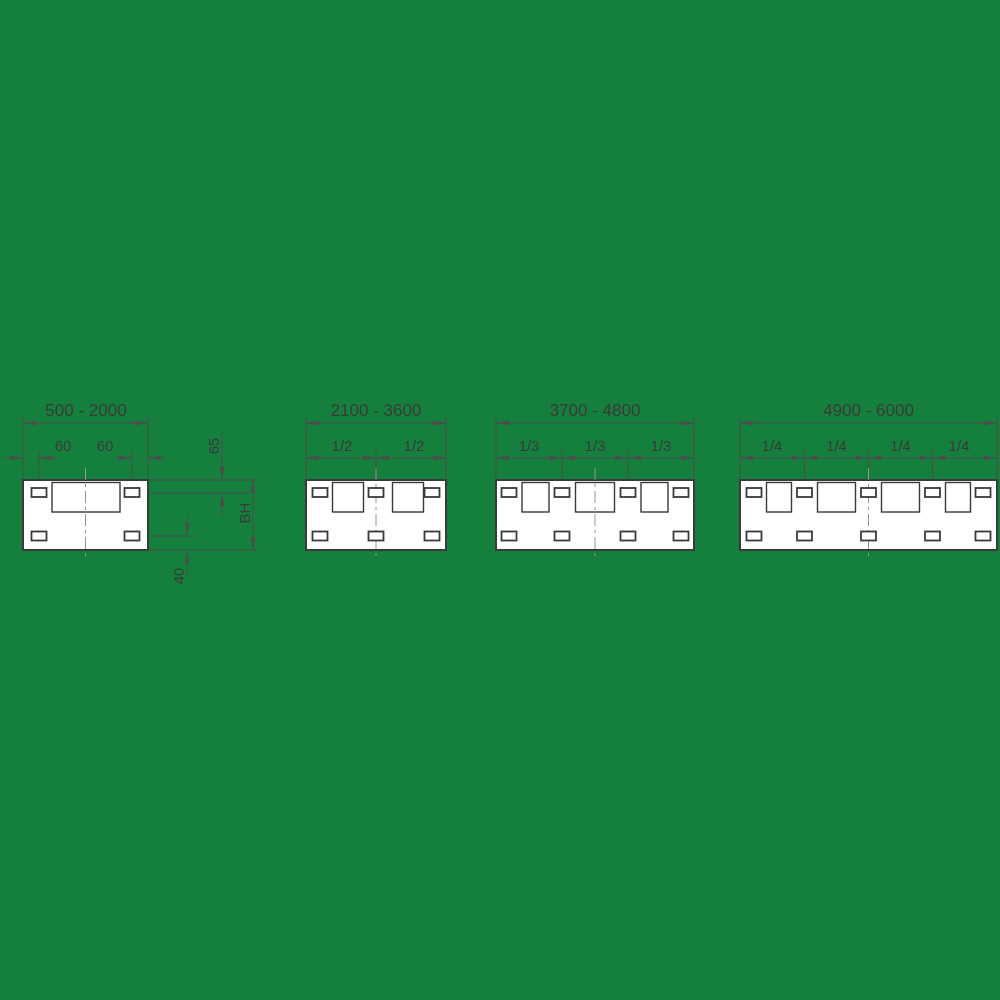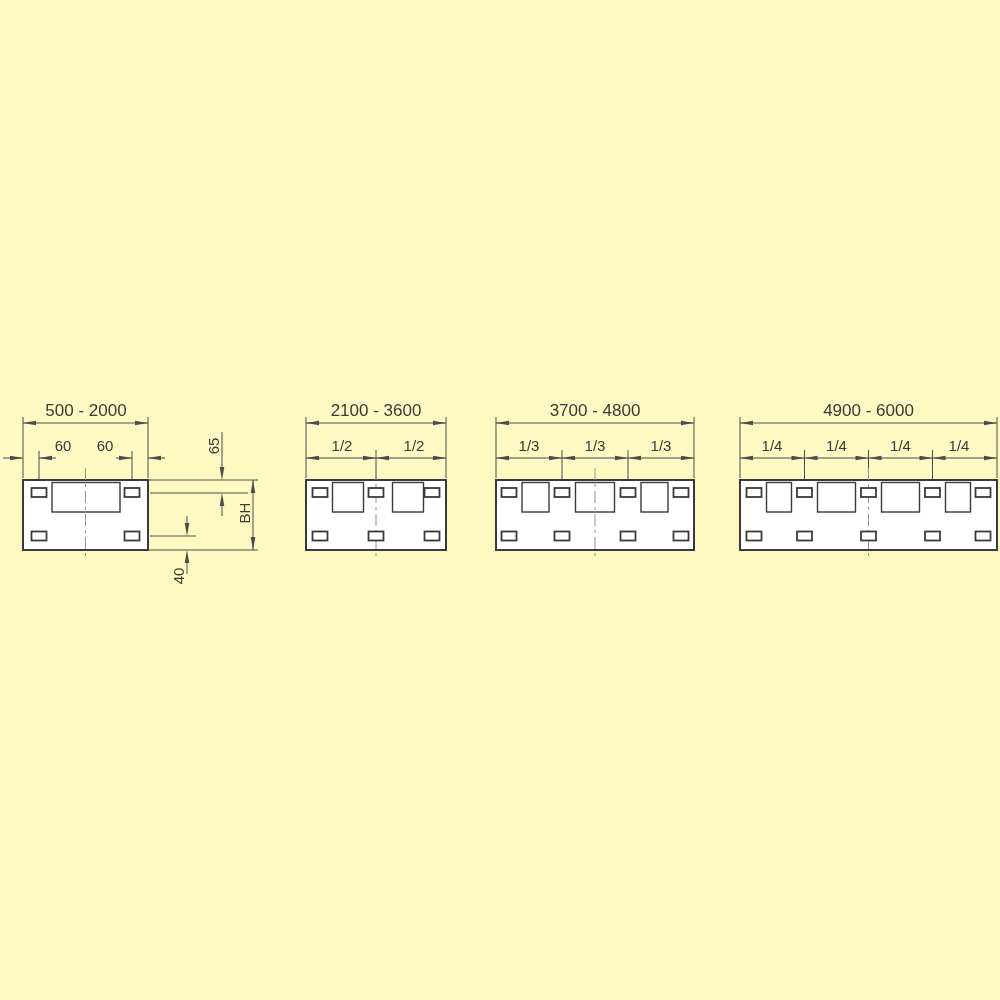--- a/index.html
+++ b/index.html
@@ -1,16 +1,16 @@
 <!DOCTYPE html>
 <html><head>
 <meta charset="utf-8">
 <style>
   html,body{margin:0;padding:0;background:#ffffff;}
-  .stage{position:relative;width:1000px;height:1000px;background:#fef9c3;overflow:hidden;}
+  .stage{position:relative;width:1000px;height:1000px;background:#15803d;overflow:hidden;}
   svg{display:block;}
   svg text{font-family:"Liberation Sans","DejaVu Sans",sans-serif;fill:#3a3a3a;}
   .t-main{font-size:17px;text-anchor:middle;}
   .t-small{font-size:15px;text-anchor:middle;}
   .outline{fill:#ffffff;stroke:#3a3a3a;stroke-width:2;}
   .cutout{fill:#ffffff;stroke:#3a3a3a;stroke-width:1.4;}
   .slot{fill:#ffffff;stroke:#3a3a3a;stroke-width:1.8;}
   .centerline{stroke:#949494;stroke-width:1;stroke-dasharray:12 4 3 4;fill:none;}
   .ext,.dimline{stroke:#4c4c4c;stroke-width:1;fill:none;}
   .arrow{fill:#4c4c4c;stroke:none;}

